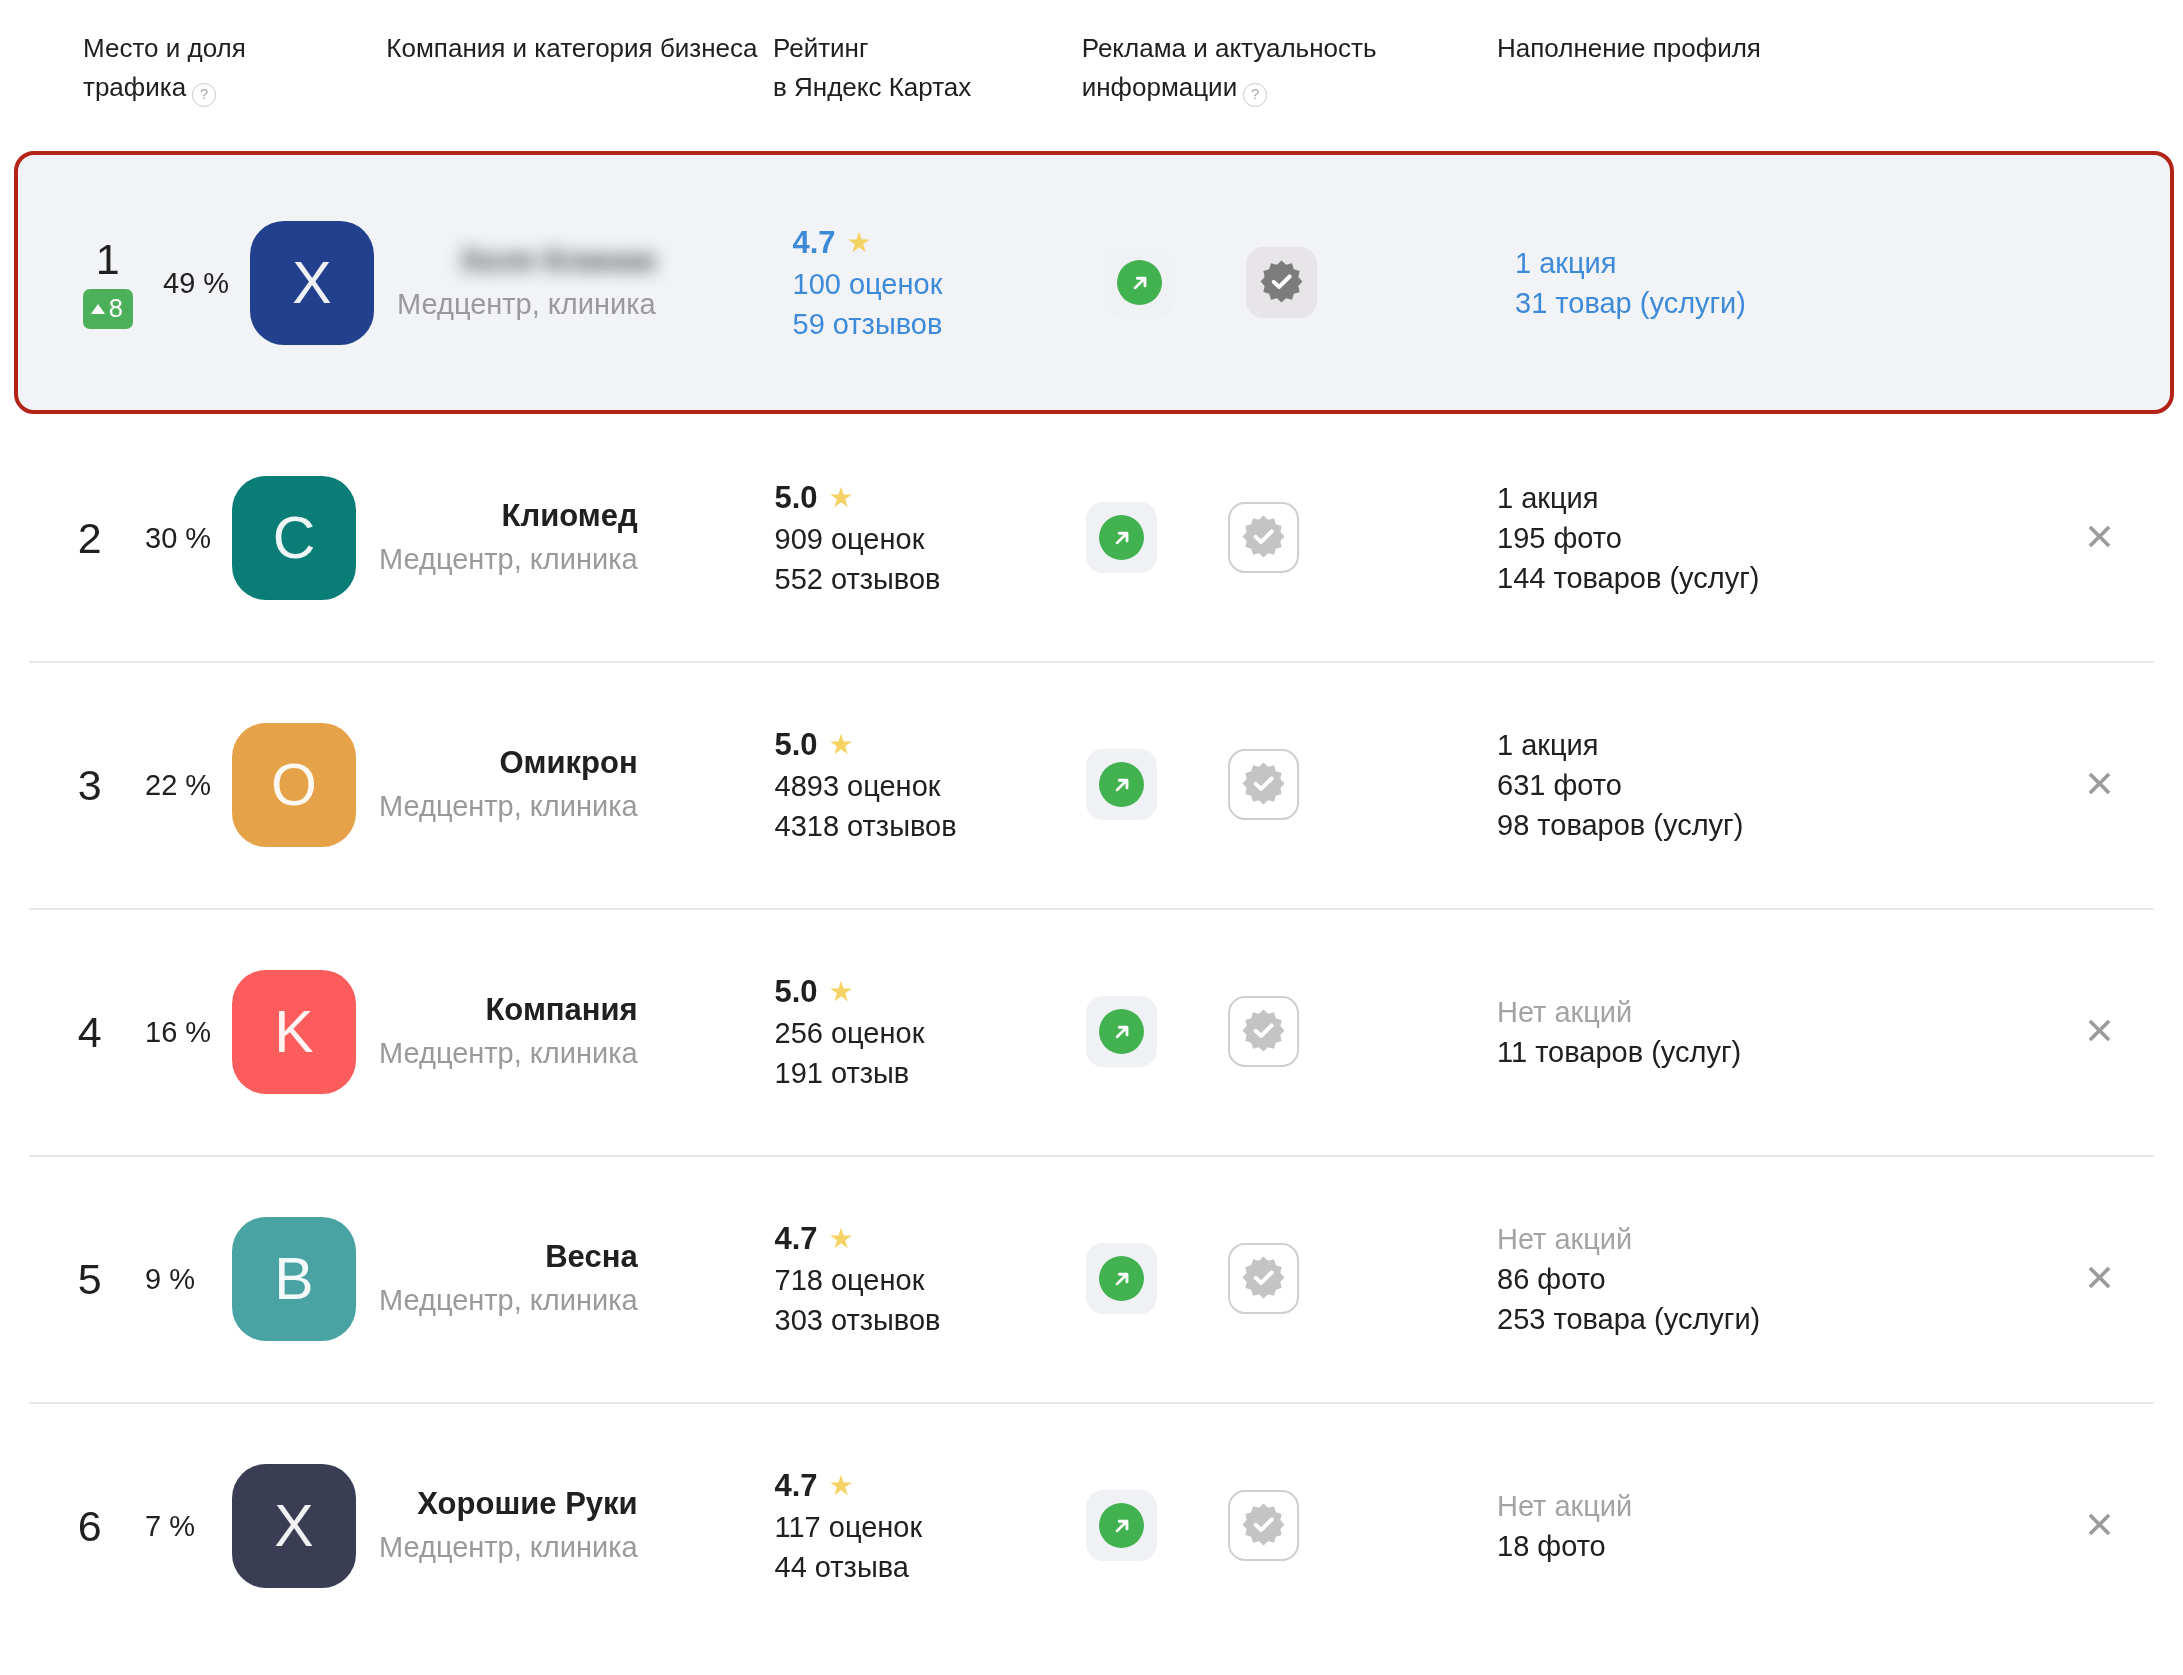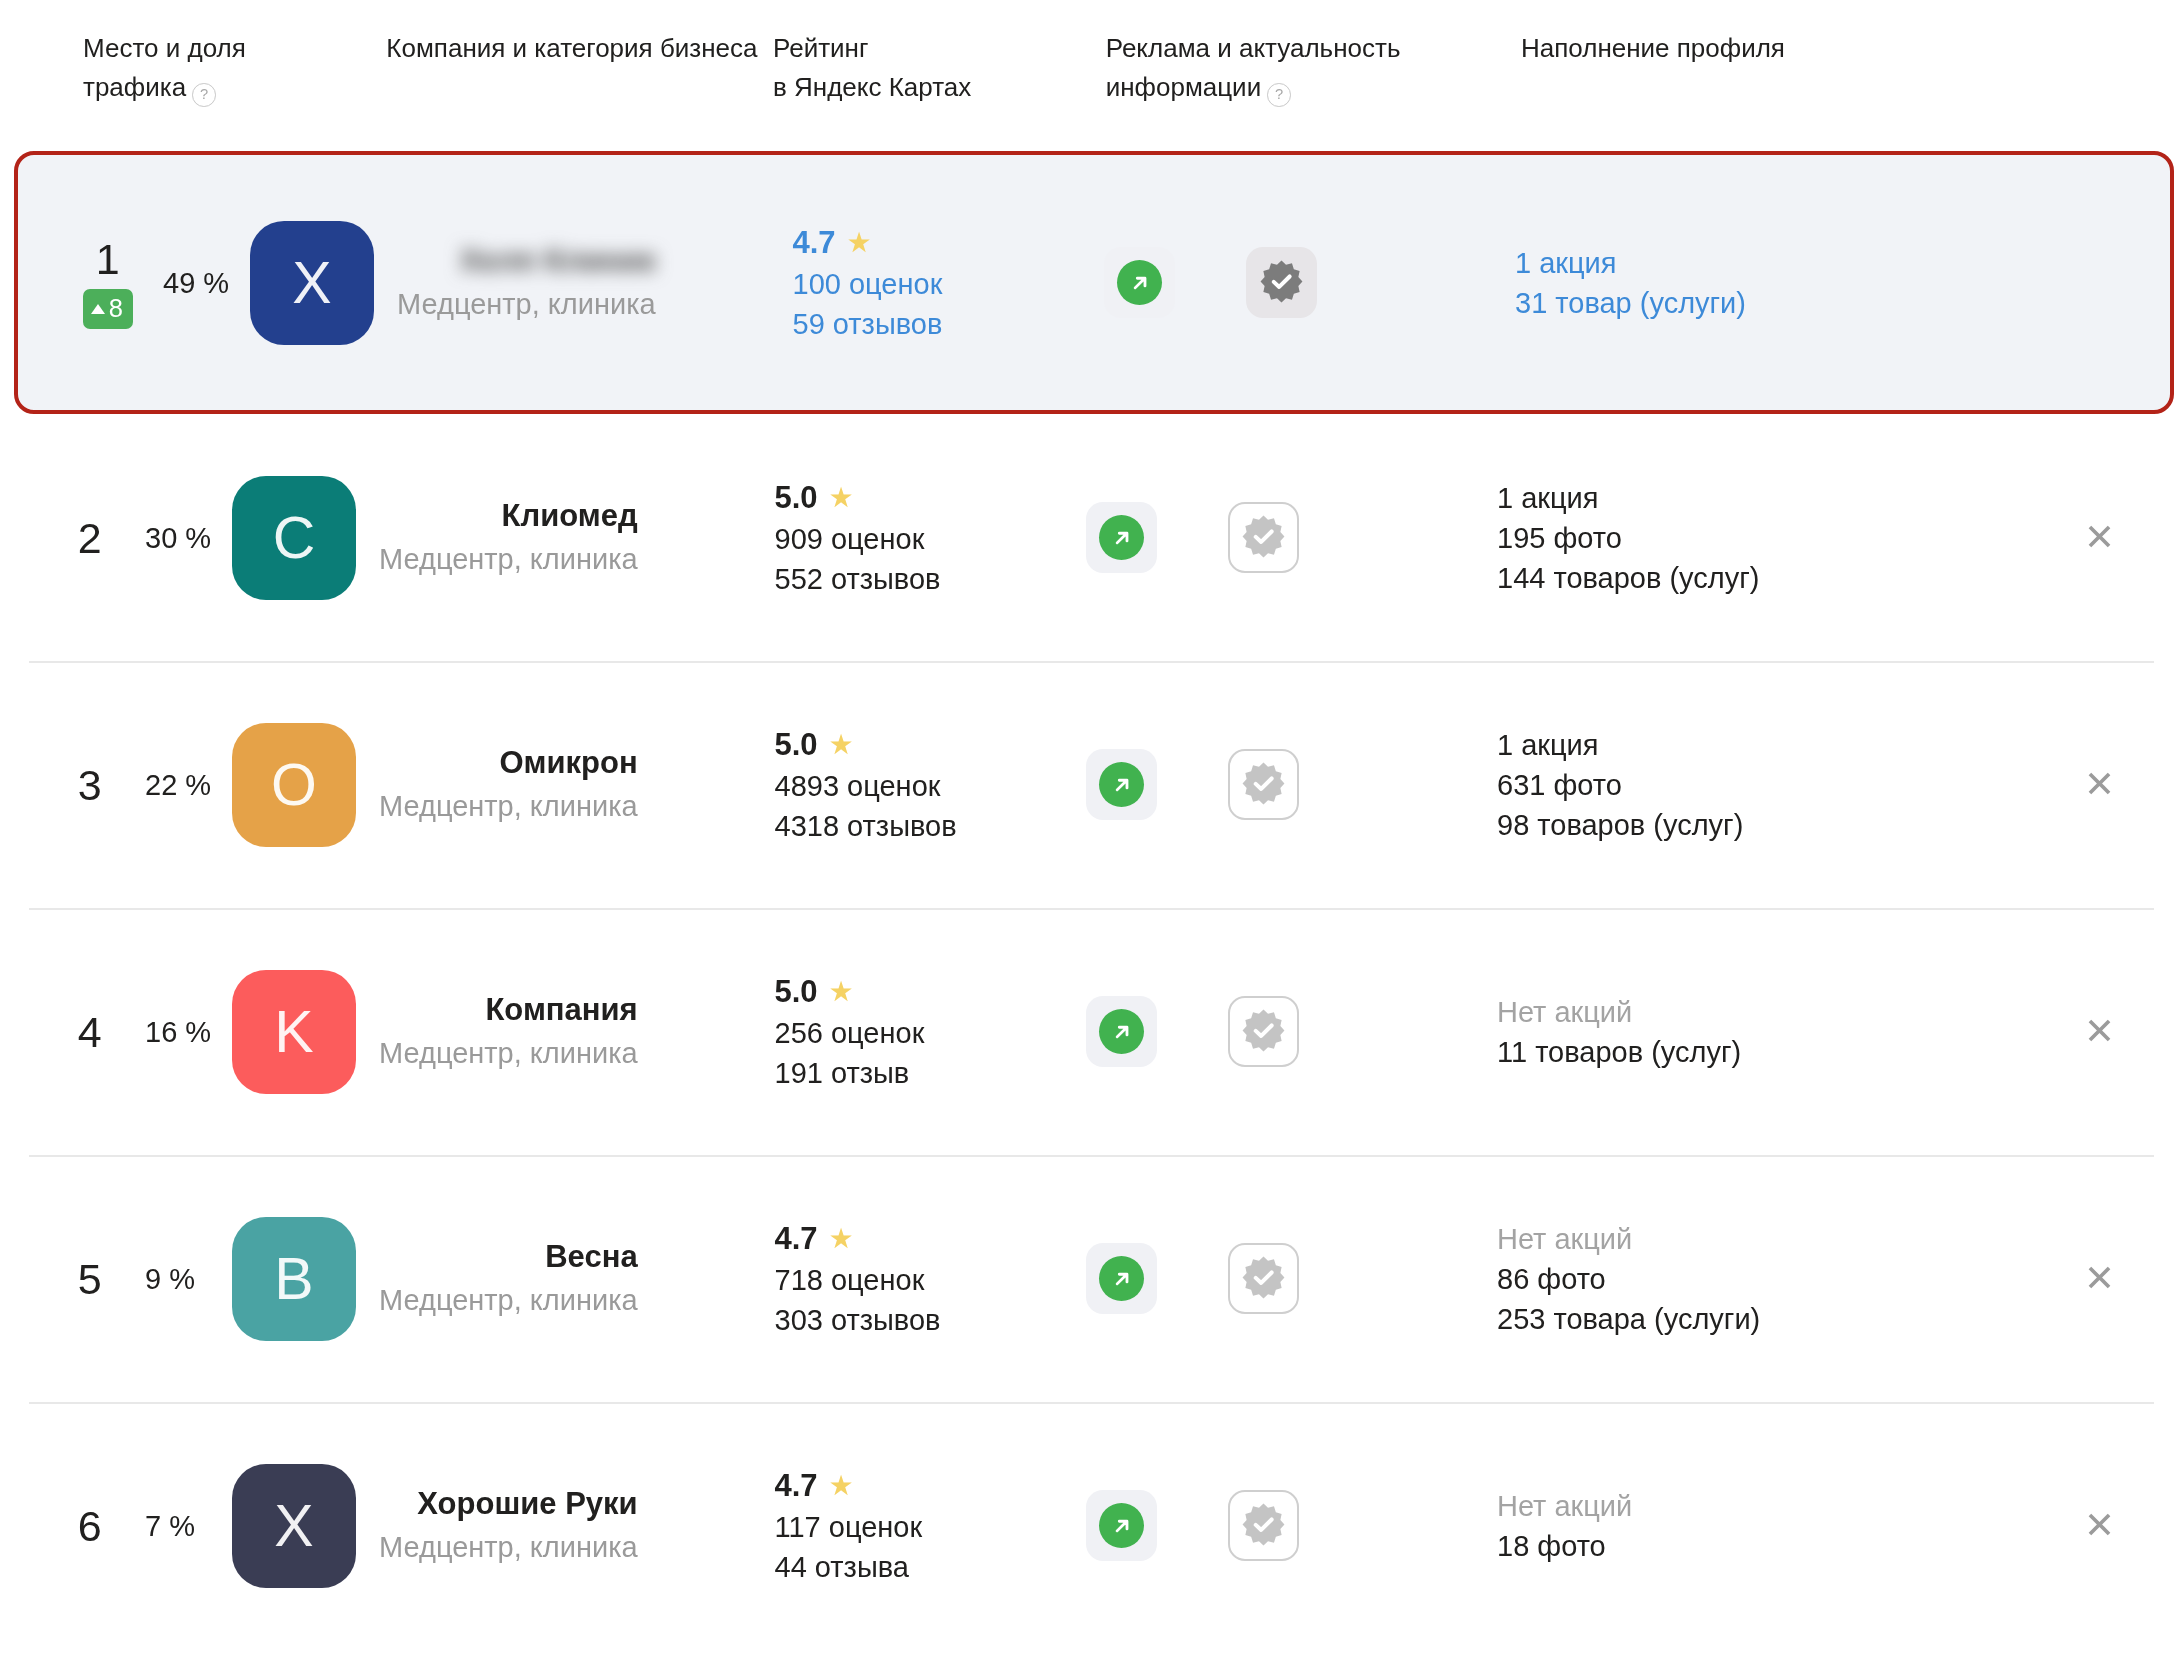--- a/index.html
+++ b/index.html
@@ -41,21 +41,21 @@
     font-size: 26px;
     line-height: 39px;
     color: #21201f;
     font-weight: 400;
     box-sizing: border-box;
     padding-right: 15.5px;
   }
   .th-rank     { padding-left: 83px; }
   .th-company  { padding-left: 48px; }
   .th-rating   { padding-left: 0px; }
-  .th-ads      { padding-left: 7.7px; margin-left: 24px; }
+  .th-ads      { padding-left: 7.7px; }
   .th-profile  { padding-left: 17px; }
   .th-line { display: block; white-space: nowrap; }
   .help-icon {
     display: inline-block;
     vertical-align: -3.1px;
     width: 21.6px;
     height: 21.6px;
     border-radius: 50%;
     border: 1.5px solid #c8c8c8;
     color: #a8a8a8;

